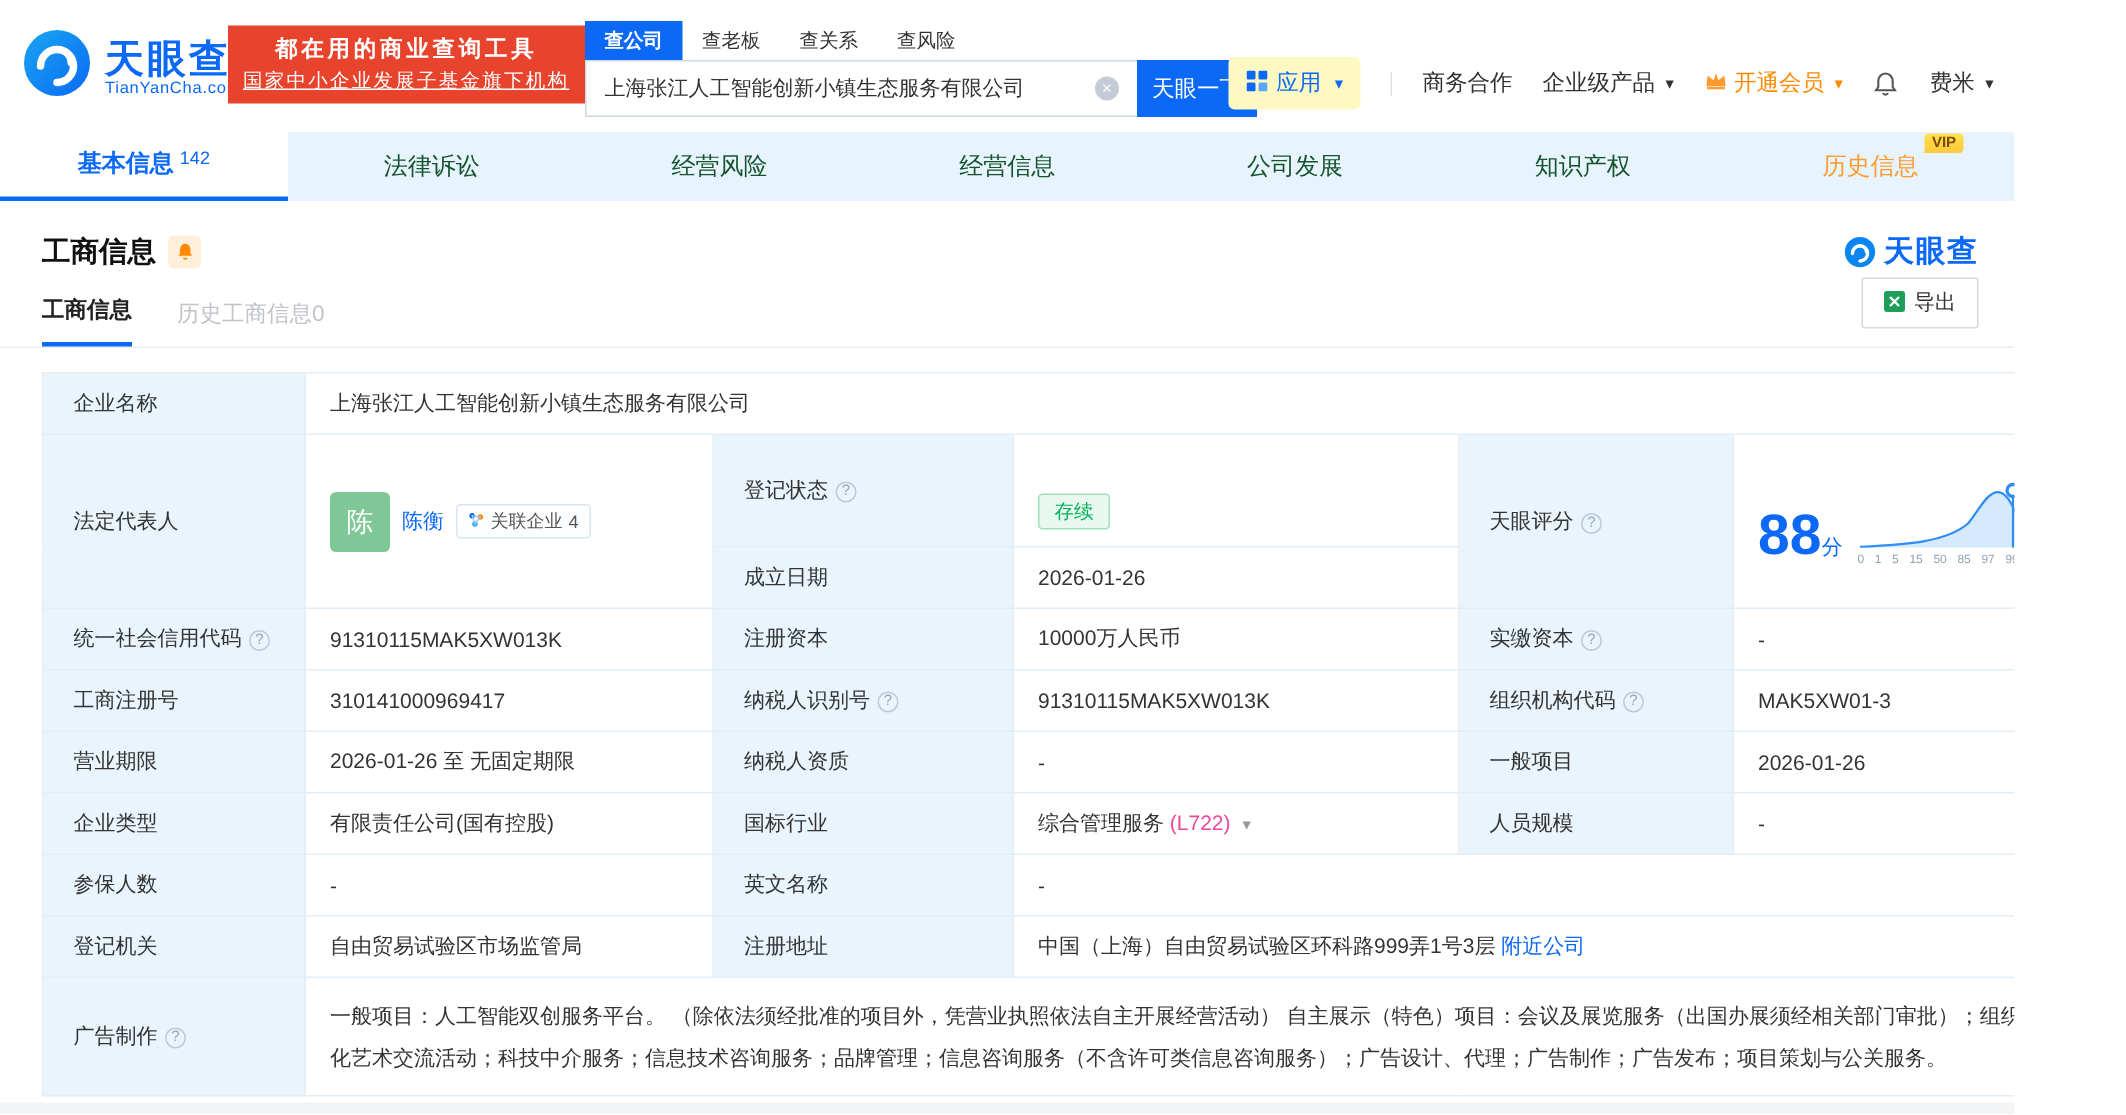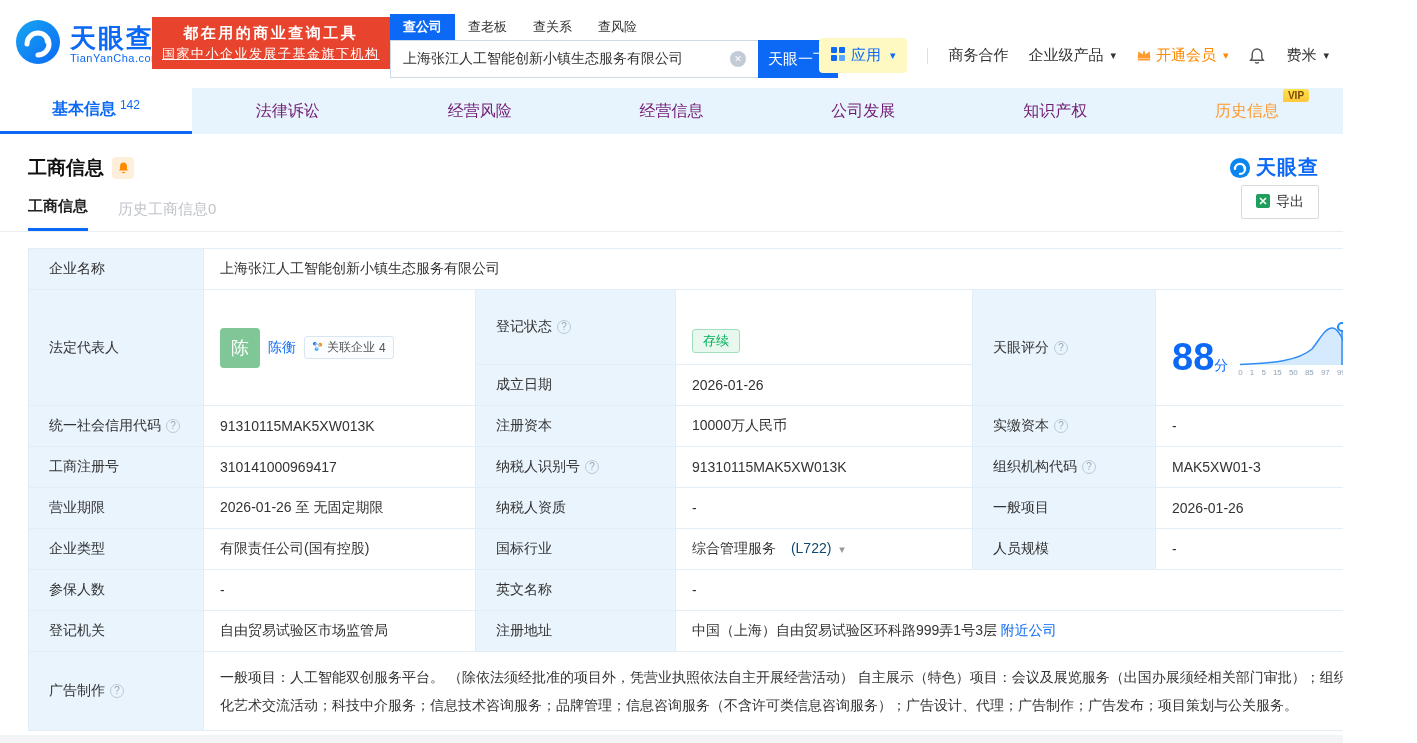--- a/index.html
+++ b/index.html
@@ -33,21 +33,21 @@
   .top-right{position:absolute;right:14px;top:38px;display:flex;align-items:center;gap:20px;font-size:15px;color:#333;}
   .apps-btn{background:#fef9c3;color:var(--blue);padding:8px 12px;border-radius:4px;display:flex;align-items:center;gap:6px;cursor:pointer;font-size:15px;}
   .caret::after{content:"▾";font-size:11px;margin-left:3px;}
   .v-divider{width:1px;height:16px;background:#e0e0e0;}
   .top-link{display:flex;align-items:center;cursor:pointer;gap:4px;}
   .top-link.vip{color:var(--orange);}
   .bell-btn{display:flex;align-items:center;cursor:pointer;}
 
   
   .nav-tabs{display:flex;height:46px;background:var(--lightblue);}
-  .ntab{flex:1;display:flex;align-items:center;justify-content:center;font-size:16px;color:#701a75;cursor:pointer;position:relative;}
+  .ntab{flex:1;display:flex;align-items:center;justify-content:center;font-size:16px;color:#14532d;cursor:pointer;position:relative;}
   .ntab.active{background:#fff;color:var(--blue);font-weight:bold;border-bottom:3px solid var(--blue);}
   .ntab-count{font-size:12px;color:var(--blue);margin-left:4px;transform:translateY(-5px);font-weight:normal;}
   .ntab.history{color:#ff9a2e;}
   .ntab-labelwrap{position:relative;}
   .vip-badge{position:absolute;top:-12px;right:-30px;background:linear-gradient(180deg,#ffe04d,#ffc83d);color:#7a4b00;font-size:10px;font-weight:bold;padding:1px 5px;border-radius:3px 3px 3px 0;}
 
   
   .section-head{display:flex;align-items:center;padding:20px 24px 0 28px;}
   .section-title{font-size:19px;font-weight:bold;color:#111;}
   .sec-bell{width:22px;height:22px;background:#ffeeda;border-radius:4px;margin-left:8px;display:flex;align-items:center;justify-content:center;cursor:pointer;}
@@ -63,21 +63,21 @@
   .info-table{margin:16px 28px 0;border-collapse:collapse;table-layout:fixed;width:1361px;}
   .info-table td{border:1px solid var(--border);font-size:14px;padding:11px 16px;color:#333;vertical-align:middle;word-break:break-all;}
   .info-table td.lbl{background:var(--cellblue);padding-left:20px;color:#333;}
   .help{display:inline-block;width:14px;height:14px;border:1px solid #bcc9d6;border-radius:50%;color:#9aa7b4;font-size:10px;line-height:12px;text-align:center;margin-left:5px;vertical-align:1px;cursor:pointer;}
   .help::before{content:"?";}
   .rep-wrap{display:flex;align-items:center;gap:8px;}
   .rep-avatar{width:40px;height:40px;background:#7fc796;color:#fff;border-radius:4px;font-size:18px;display:flex;align-items:center;justify-content:center;}
   .link{color:var(--blue);cursor:pointer;text-decoration:none;}
   .rel-tag{display:flex;align-items:center;gap:4px;border:1px solid #d9e6f2;border-radius:3px;padding:2px 7px;font-size:12px;color:#555;cursor:pointer;background:#fbfdff;}
   .status-badge{display:inline-block;background:#e8f8ee;border:1px solid #9fdfbc;color:var(--green);font-size:13px;padding:2px 10px;border-radius:3px;margin-top:28px;}
-  .muted{color:#0c4a6e;margin-left:11px;}
+  .muted{color:#ec4899;}
   .dd-caret{color:#999;font-size:11px;margin-left:4px;cursor:pointer;}
   .score-wrap{display:flex;align-items:flex-end;gap:10px;}
   .score-num{font-size:38px;font-weight:bold;color:var(--blue);line-height:40px;}
   .score-unit{font-size:14px;color:var(--blue);}
   .score-chart{display:flex;flex-direction:column;}
   .score-axis{display:flex;justify-content:space-between;width:128px;font-size:8px;color:#8fa3b5;margin-top:1px;}
   .scope-cell{line-height:28px;margin-left:39px;}
   .footer-strip{position:absolute;bottom:0;left:0;right:0;height:8px;background:#f2f4f6;}
 </style>
 </head>

